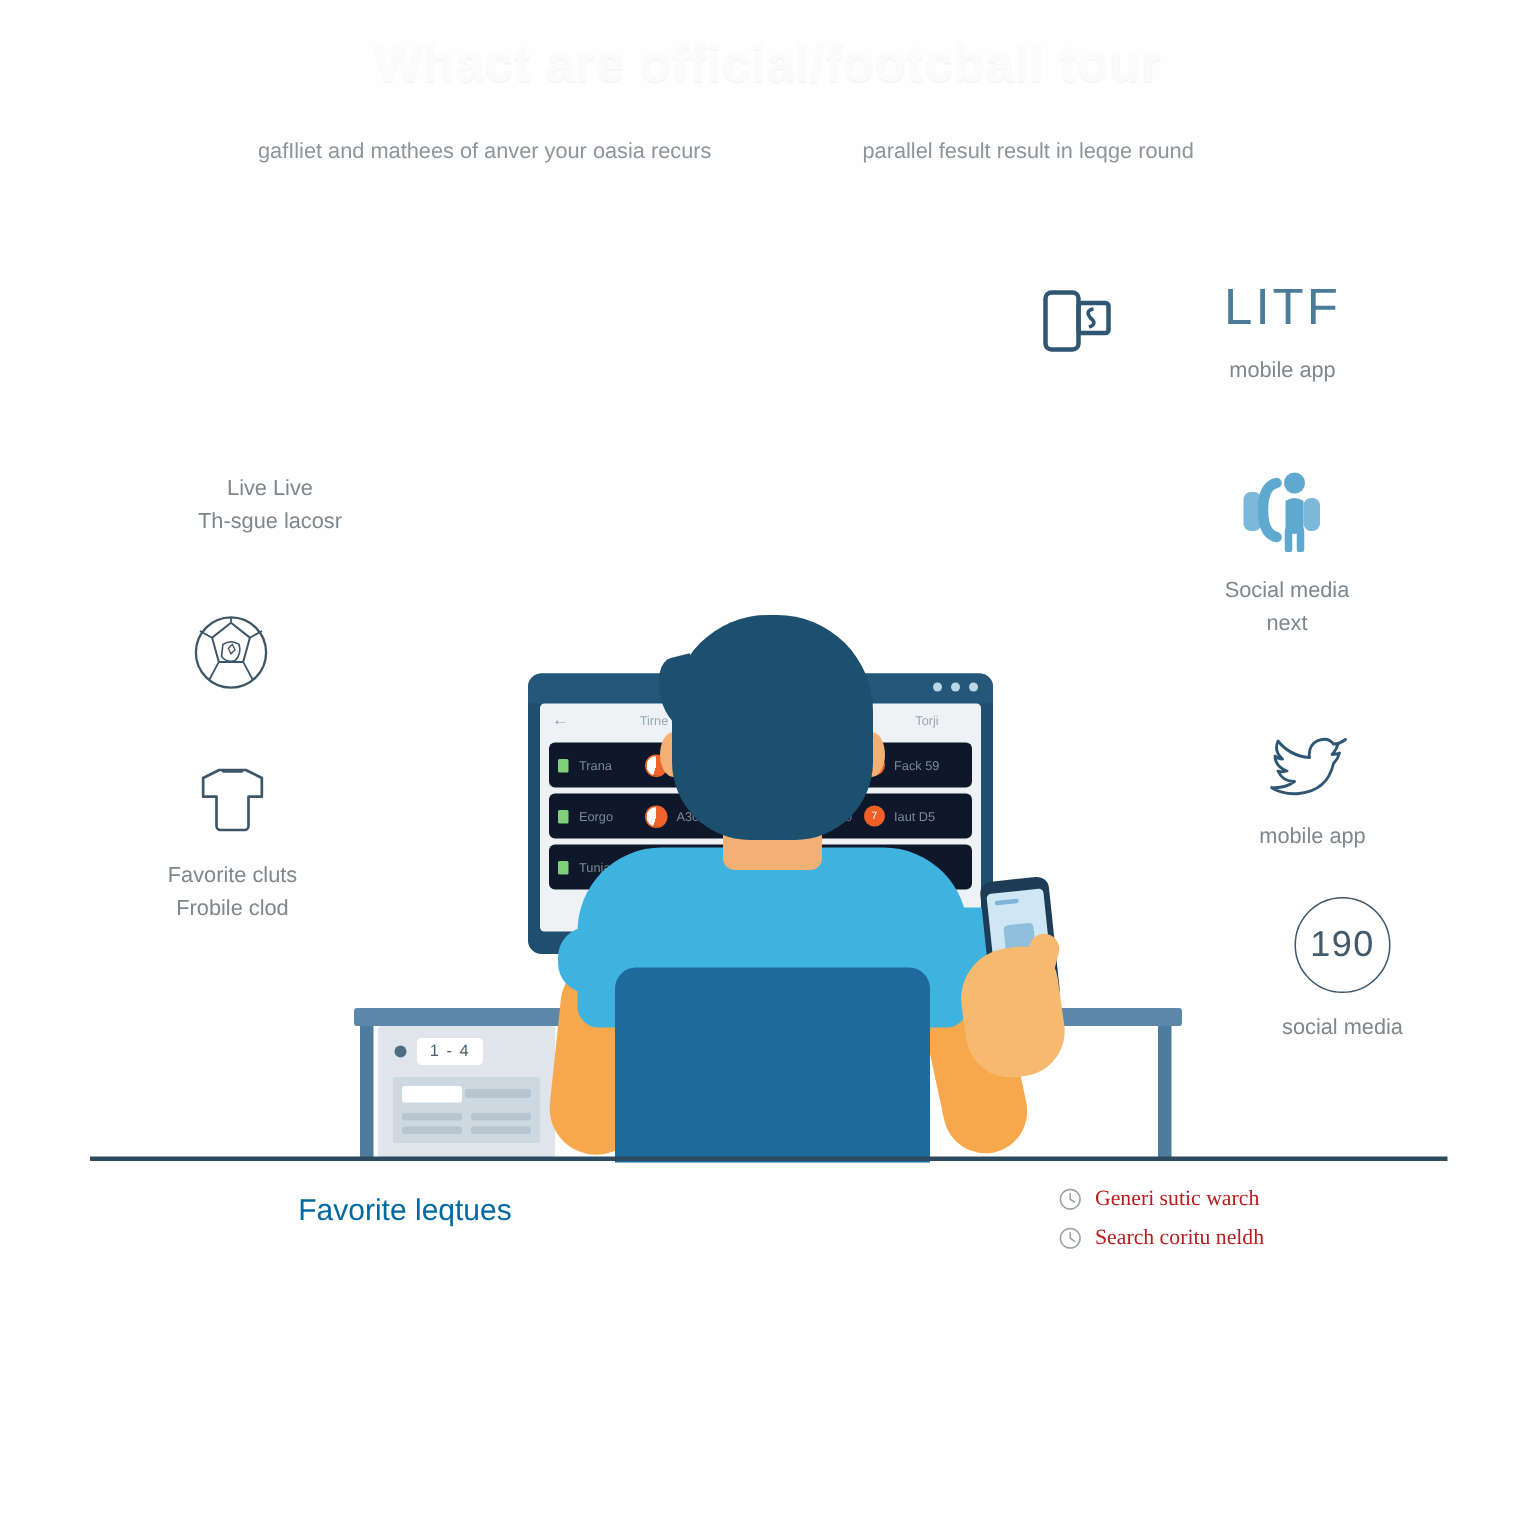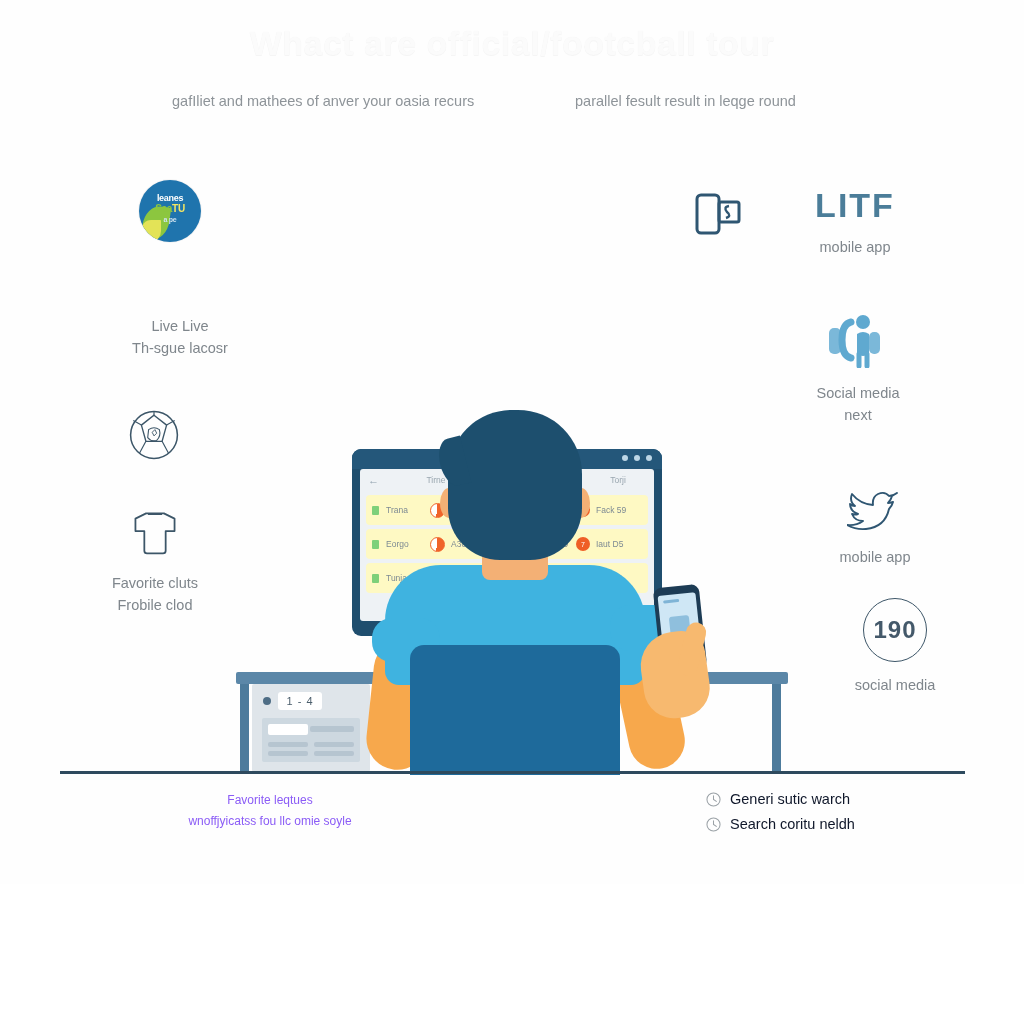--- a/index.html
+++ b/index.html
@@ -62,27 +62,27 @@
   
   .fed-ic{width:68px;height:68px;margin:0 auto;}
   
   .phonecard-ic{width:46px;height:44px;margin:0 auto;}
   
   .people-ic{width:66px;height:56px;margin:0 auto;}
   
   .bird-ic{width:56px;height:48px;margin:0 auto;}
 
   .litf{
-    font-size:34px;color:#4b7d99;letter-spacing:2px;font-weight:700;
+    font-size:34px;color:#4b7d99;letter-spacing:2px;font-weight:400;
     line-height:1;margin-bottom:14px;
   }
   .count-circle{
     width:62px;height:62px;border-radius:50%;border:1.6px solid #3d5668;
     margin:0 auto 12px auto;display:flex;align-items:center;justify-content:center;
-    font-size:24px;color:#44596a;font-weight:700;letter-spacing:1px;
+    font-size:24px;color:#44596a;font-weight:400;letter-spacing:1px;
   }
 
   
   .monitor{
     position:absolute;left:352px;top:449px;width:310px;height:187px;
     background:#1f4e6e;border-radius:9px;padding:0;
   }
   .mon-bar{
     position:absolute;left:0;top:0;width:100%;height:20px;
     border-radius:9px 9px 0 0;background:#24577a;
@@ -96,21 +96,21 @@
   .mon-head{
     display:flex;align-items:center;height:22px;padding:0 8px;
     font-size:8.5px;color:#9aa7b0;gap:0;
   }
   .mon-head .back{width:22px;color:#8fa0ad;font-size:11px;}
   .mon-head .h1{width:92px;text-align:center;}
   .mon-head .h2{flex:1;text-align:right;padding-right:14px;}
   .mon-head .h3{width:56px;text-align:center;}
   .row{
     display:flex;align-items:center;height:30px;margin:4px 6px;
-    background:#fef9c3;border-radius:4px;padding:0 6px;font-size:8.5px;color:#7d8a93;
+    background:#0f172a;border-radius:4px;padding:0 6px;font-size:8.5px;color:#7d8a93;
   }
   .row .sq{width:7px;height:9px;background:#7ed07a;border-radius:1px;margin-right:7px;}
   .row .nm{width:44px;}
   .row .cr{
     width:13px;height:13px;border-radius:50%;margin-right:6px;
     background:conic-gradient(#f0642a 0 55%, #ffffff 55% 100%);
     border:1px solid #f0642a;flex:none;
   }
   .row .tm{width:46px;}
   .row .sc{flex:1;text-align:right;padding-right:8px;color:#6e7a83;}
@@ -192,44 +192,35 @@
     position:absolute;left:312px;top:232px;width:66px;height:86px;
     background:#f7b96f;border-radius:34px 24px 30px 30px;transform:rotate(-8deg);z-index:5;
   }
   .thumb{
     position:absolute;left:352px;top:222px;width:20px;height:54px;background:#f7b96f;
     border-radius:12px;transform:rotate(14deg);z-index:6;
   }
 
   
   .bottom-left{position:absolute;left:105px;top:790px;width:330px;text-align:center;}
-  .bottom-left div{font-size:12px;color:#8b5cf6;line-height:1.72;white-space:nowrap;}
+  .bottom-left div{font-size:20px;color:#0369a1;line-height:1.72;white-space:nowrap;}
   .bottom-right{position:absolute;left:706px;top:791px;}
   .br-item{display:flex;align-items:center;gap:9px;margin-bottom:9px;}
-  .br-item .ct{font-size:14.5px;color:#0f172a;white-space:nowrap;}
+  .br-item .ct{font-size:14.5px;color:#b91c1c;white-space:nowrap;font-family:Liberation Serif, serif;}
   .clock-ic{width:15px;height:15px;flex:none;}
 </style>
 </head>
 <body>
 
 <div id="stage">
 
   <div class="ghost-title">Whact are official/footcball tour</div>
   <div class="sub-line sub-l">gafIliet and mathees of anver your oasia recurs</div>
   <div class="sub-line sub-r">parallel fesult result in leqge round</div>
 
-  <div class="node" style="left:110px;top:180px;width:120px;">
-    <div class="badge">
-      <div class="leaf"></div>
-      <div class="leaf2"></div>
-      <div class="b-t1">leanes</div>
-      <div class="b-t2"><span>Sea</span><em>TU</em></div>
-      <div class="b-t3">a pe</div>
-    </div>
-  </div>
 
   <div class="node" style="left:100px;top:315px;width:160px;">
     <div class="cap">Live Live</div>
     <div class="cap">Th-sgue lacosr</div>
   </div>
 
   <div class="node" style="left:118px;top:408px;width:72px;">
     <svg class="ball-ic" viewBox="0 0 60 60">
       <circle cx="30" cy="30" r="26" fill="none" stroke="#3c5668" stroke-width="1.7"></circle>
       <path d="M30 8 L44 19 L39 37 L21 37 L16 19 Z" fill="none" stroke="#3c5668" stroke-width="1.5"></path>
@@ -368,21 +359,20 @@
       <div class="scr"></div>
     </div>
     <div class="hand"></div>
     <div class="thumb"></div>
   </div>
 
   <div class="floor"></div>
 
   <div class="bottom-left">
     <div>Favorite leqtues</div>
-    <div>wnoffjyicatss fou llc omie soyle</div>
   </div>
 
   <div class="bottom-right">
     <div class="br-item">
       <svg class="clock-ic" viewBox="0 0 16 16">
         <circle cx="8" cy="8" r="7" fill="none" stroke="#9aa1a6" stroke-width="1.1"></circle>
         <path d="M8 4 v4 l3 2" fill="none" stroke="#9aa1a6" stroke-width="1.1" stroke-linecap="round"></path>
       </svg>
       <span class="ct">Generi sutic warch</span>
     </div>

